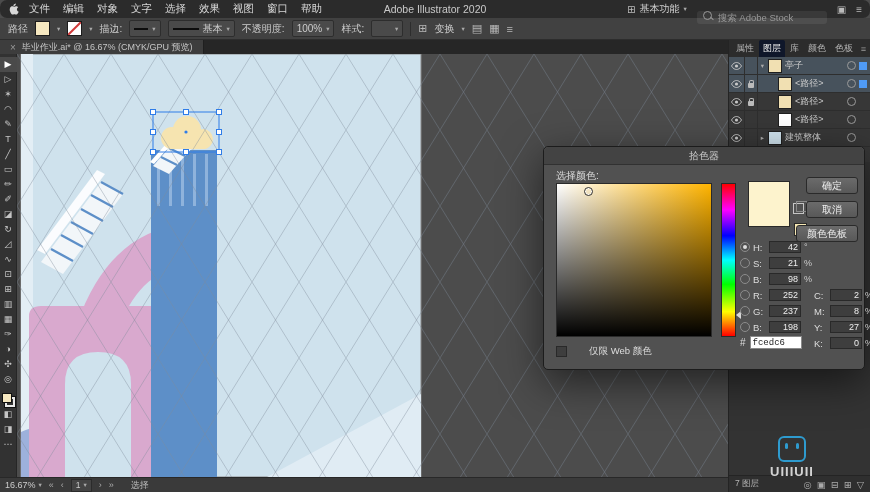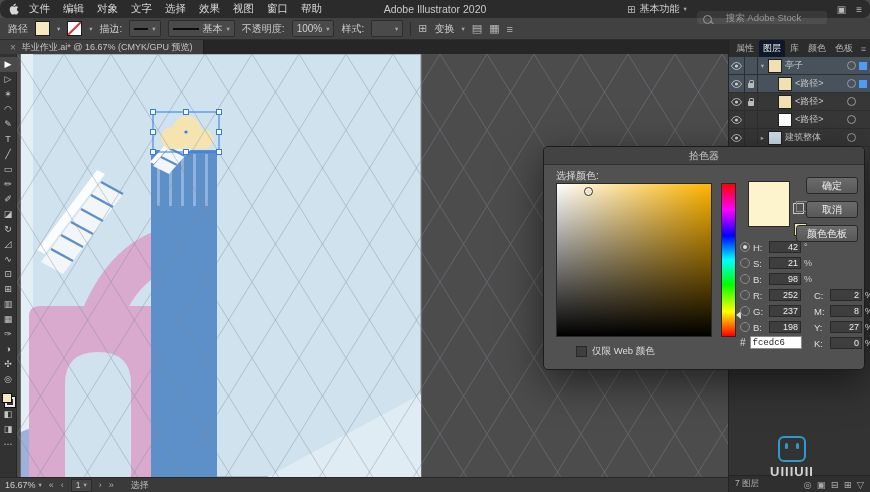--- a/index.html
+++ b/index.html
@@ -6,21 +6,21 @@
   #app{position:relative;width:870px;height:492px;background:#4c4c4c;overflow:hidden;
        font-family:"Liberation Sans","DejaVu Sans",sans-serif;font-size:11px;color:#ddd;}
   
   #menubar{position:absolute;left:0;top:0;width:870px;height:18px;background:#2b2b2b;
            display:flex;align-items:center;gap:10px;padding:0 8px;box-sizing:border-box;z-index:20;border-radius:7px;}
   .menu-items{display:flex;gap:13px;}
   .menu-item{font-size:10.5px;color:#d8d8d8;white-space:nowrap;}
   .mb-title{position:absolute;left:50%;transform:translateX(-50%);color:#c9c9c9;font-size:10.5px;pointer-events:none;}
   .mb-right{margin-left:auto;display:flex;align-items:center;gap:10px;}
   .workspace{display:flex;align-items:center;gap:4px;font-size:10px;color:#cfcfcf;}
-  .mb-search{display:flex;align-items:flex-end;gap:12px;background:rgba(255,255,255,0.07);
+  .mb-search{display:flex;align-items:flex-start;gap:4px;background:rgba(255,255,255,0.07);
              border-radius:3px;height:13px;padding:0 6px;width:118px;margin-top:16px;}
   .mb-search input{background:transparent;border:none;outline:none;color:#bbb;font-size:9.5px;width:100%;
                    font-family:inherit;}
   .mb-search input::placeholder{color:#999;}
   .lens{width:7px;height:7px;border:1px solid #999;border-radius:50%;position:relative;flex:none;}
   .lens::after{content:"";position:absolute;left:6px;top:6px;width:4px;height:1px;background:#999;transform:rotate(45deg);}
   .mb-icon{font-size:10px;color:#bbb;}
   
   #controlbar{position:absolute;left:0;top:18px;width:870px;height:22px;background:#414141;
               border-bottom:1px solid #2d2d2d;display:flex;align-items:center;gap:7px;padding:0 8px;
@@ -105,21 +105,21 @@
   .cp-row{display:flex;align-items:center;height:16px;gap:3px;}
   .radio{width:8px;height:8px;border:1px solid #8c8c8c;border-radius:50%;display:flex;align-items:center;justify-content:center;flex:none;}
   .radio-dot{width:4px;height:4px;border-radius:50%;background:#ddd;}
   .flabel{width:13px;font-size:9.5px;}
   .cp-input{width:32px;height:12px;background:#3e3e3e;border:1px solid #292929;color:#eee;font-size:9px;
             display:flex;align-items:center;justify-content:flex-end;padding:0 2px;box-sizing:border-box;}
   .funit{width:9px;font-size:9px;color:#ccc;}
   .cp-hexrow{position:absolute;left:196px;top:189px;display:flex;align-items:center;gap:4px;}
   .cp-hex{width:52px;height:13px;background:#fff;border:1px solid #8a8a8a;color:#222;font-size:9px;padding:4px 2px;
           font-family:"Liberation Mono","DejaVu Sans Mono",monospace;box-sizing:border-box;}
-  .cp-web{position:absolute;left:12px;top:198px;display:flex;align-items:center;gap:5px;font-size:9.5px;margin-left:20px;}
+  .cp-web{position:absolute;left:12px;top:198px;display:flex;align-items:center;gap:22px;font-size:9.5px;}
   .cp-check{width:9px;height:9px;background:#3e3e3e;border:1px solid #292929;flex:none;}
   
   #watermark{position:absolute;left:742px;top:436px;width:100px;display:flex;flex-direction:column;align-items:center;
              gap:2px;z-index:8;opacity:0.9;}
   .wm-logo{width:24px;height:22px;border:2px solid #2ea7e0;border-radius:6px;position:relative;}
   .wm-logo::before,.wm-logo::after{content:"";position:absolute;top:5px;width:3px;height:6px;background:#2ea7e0;border-radius:2px;}
   .wm-logo::before{left:5px;} .wm-logo::after{right:5px;}
   .wm-text{color:#e5e5e5;font-weight:bold;font-size:13px;letter-spacing:1px;}
 </style>
 </head>

